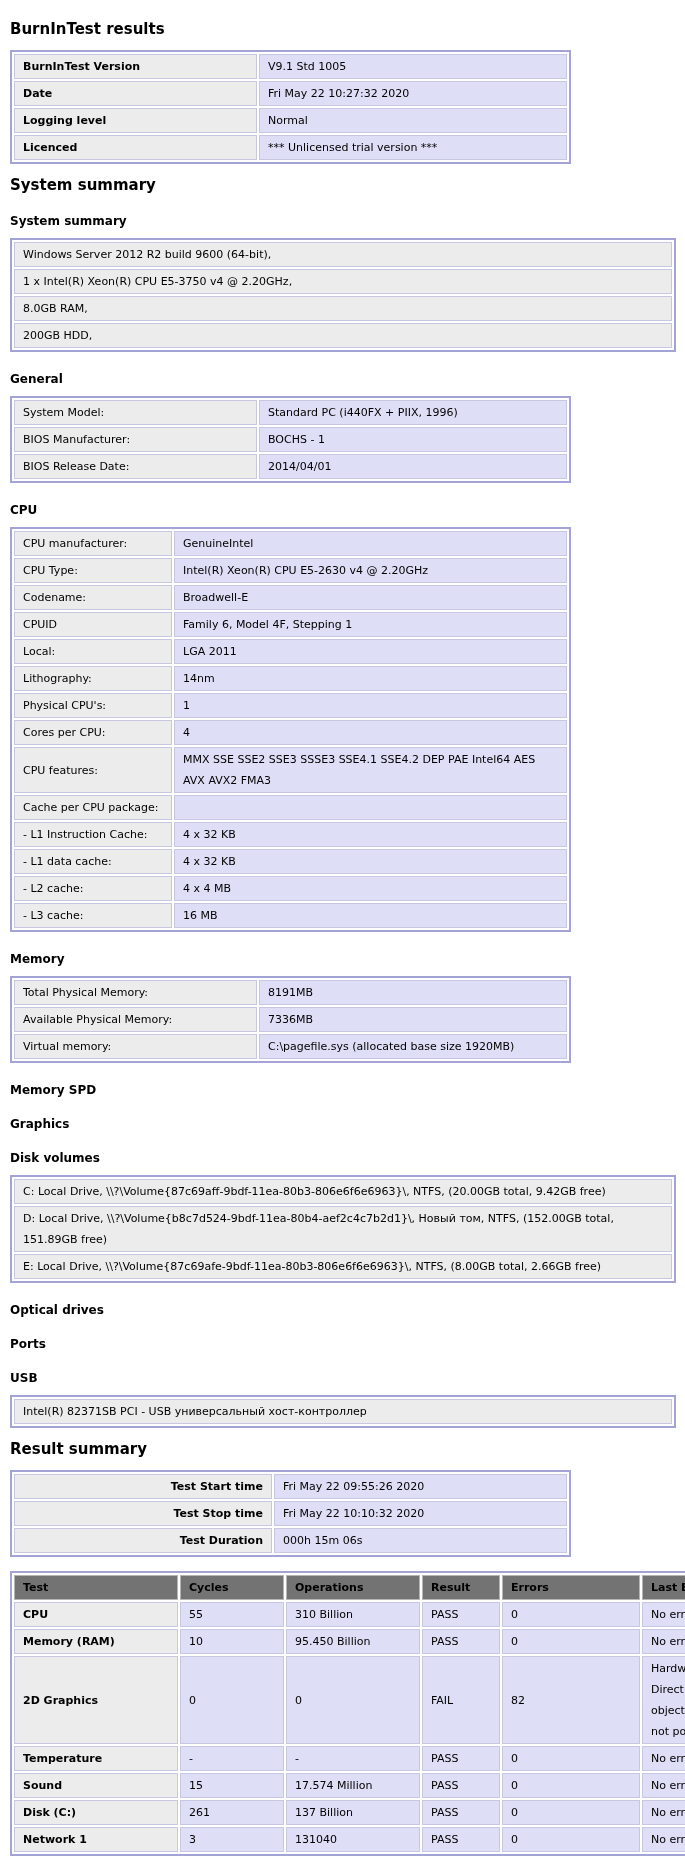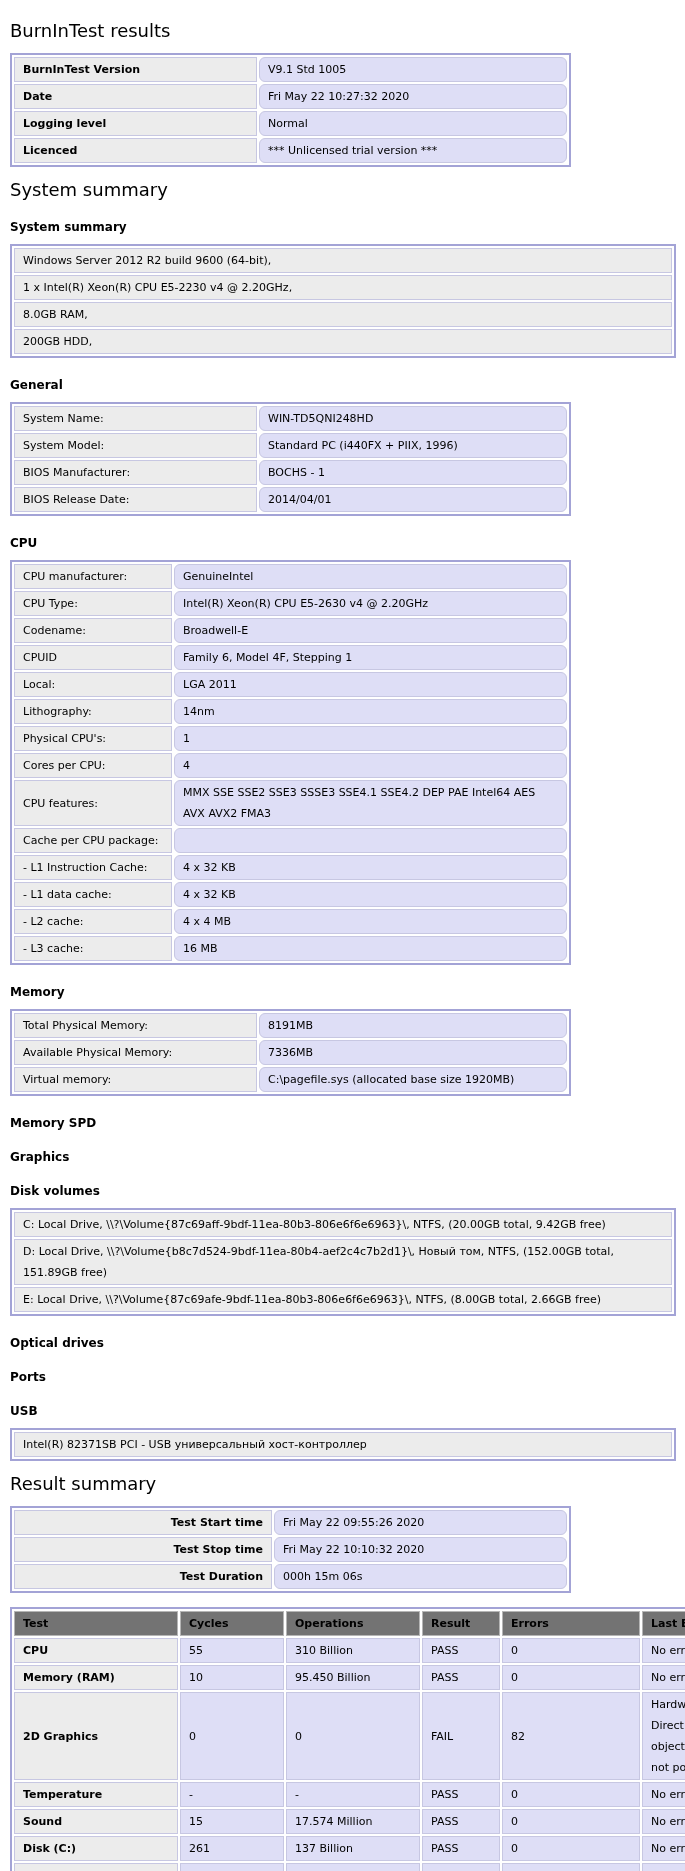--- a/index.html
+++ b/index.html
@@ -8,22 +8,22 @@
     font-family: "DejaVu Sans", "Liberation Sans", sans-serif;
     font-size: 11px;
     color: #000000;
   }
   body {
     width: 685px;
     padding: 8px 0 30px 10px;
     box-sizing: border-box;
   }
   h1 {
-    font-size: 18px;
-    font-weight: normal;
+    font-size: 15px;
+    font-weight: bold;
     margin: 12px 0 12px 0;
     letter-spacing: 0;
   }
   h3 {
     font-size: 12px;
     font-weight: bold;
     margin: 20px 0 10px 0;
   }
   table {
     border: 2px solid #a3a3d6;
@@ -35,21 +35,21 @@
   td, th {
     border: 1px solid #c7c7e2;
     padding: 1px 8px;
     line-height: 21px;
     vertical-align: middle;
     text-align: left;
     word-wrap: break-word;
   }
   .kv { width: 561px; table-layout: fixed; }
   .kv td.l { background: #ececec; width: 225px; }
-  .kv td.v { background: #dedef6; border-radius: 6px; }
+  .kv td.v { background: #dedef6; }
   .kv.cpu-w td.l { width: 140px; }
   .kv.rs-w td.l { width: 240px; text-align: right; }
   .bold-labels td.l { font-weight: bold; }
   .info { width: 666px; table-layout: fixed; }
   .info td { background: #ececec; margin-top: 33px; }
   .results { width: 645px; table-layout: fixed; }
   .results th { background: #737373; font-weight: bold; border-color: #b5b5b5; }
   .results td.t { background: #ececec; font-weight: bold; }
   .results td.c { background: #dedef6; padding-left: 8px; }
   .col-test { width: 146px; }
@@ -87,39 +87,35 @@
 
 <h1>System summary</h1>
 <h3>System summary</h3>
 
 <table class="info">
   <tbody>
       <tr>
         <td>Windows Server 2012 R2 build 9600 (64-bit),</td>
       </tr>
   <tr>
-        <td>1 x Intel(R) Xeon(R) CPU E5-2230 v4 @ 2.20GHz,</td>
+        <td>1 x Intel(R) Xeon(R) CPU E5-3750 v4 @ 2.20GHz,</td>
       </tr>
   <tr>
         <td>8.0GB RAM,</td>
       </tr>
   <tr>
         <td>200GB HDD,</td>
       </tr>
 </tbody>
   </table>
 
 <h3>General</h3>
 
 <table class="kv">
   <tbody>
-      <tr>
-        <td class="l">System Name:</td>
-        <td class="v">WIN-TD5QNI248HD</td>
-      </tr>
   <tr>
         <td class="l">System Model:</td>
         <td class="v">Standard PC (i440FX + PIIX, 1996)</td>
       </tr>
   <tr>
         <td class="l">BIOS Manufacturer:</td>
         <td class="v">BOCHS - 1</td>
       </tr>
   <tr>
         <td class="l">BIOS Release Date:</td>

